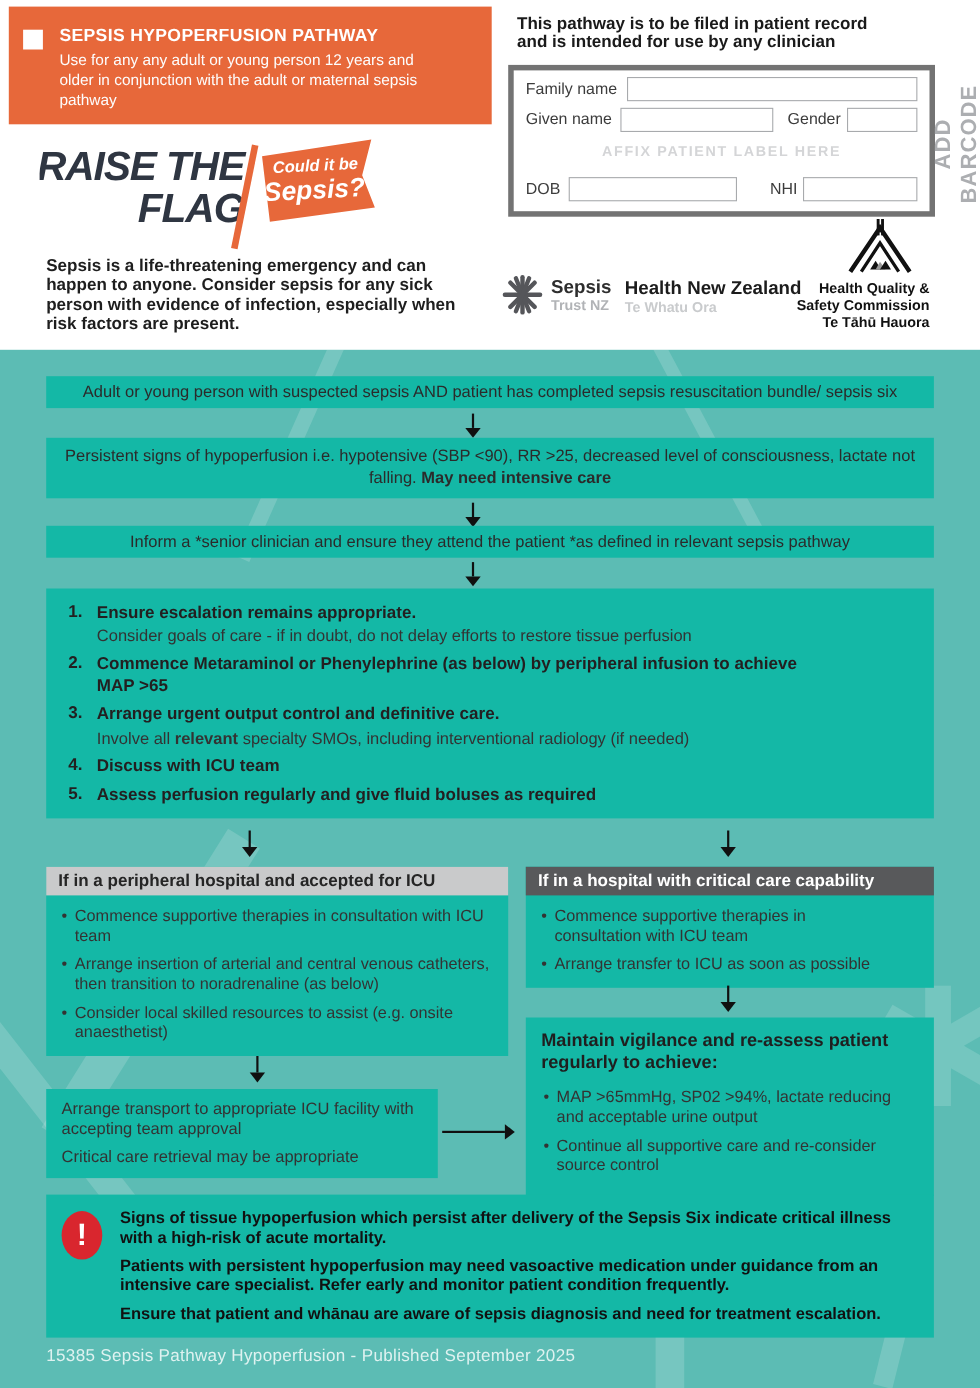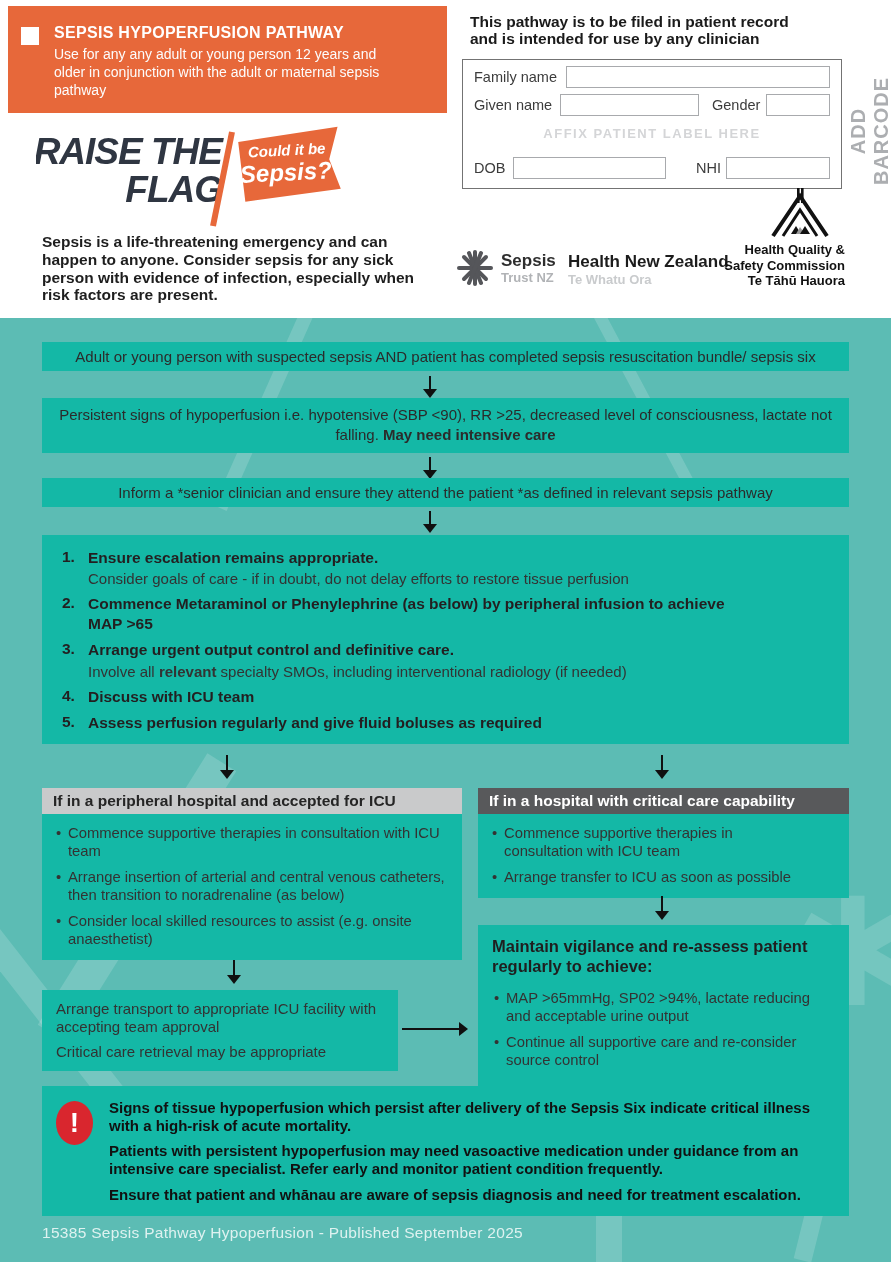--- a/index.html
+++ b/index.html
@@ -4,38 +4,38 @@
 <style>
   html,body{margin:0;padding:0;background:#e9e9e9;}
   .page{position:relative;width:891px;height:1262px;background:#ffffff;overflow:hidden;
         font-family:"Liberation Sans","DejaVu Sans",sans-serif;color:#231f20;}
   
   .orange-banner{position:absolute;left:8px;top:6px;width:439px;height:107px;background:#e7683a;}
   .ob-check{position:absolute;left:13px;top:21px;width:18px;height:18px;background:#ffffff;}
   .ob-title{position:absolute;left:46px;top:18px;font-size:16px;font-weight:700;color:#ffffff;letter-spacing:.3px;}
   .ob-sub{position:absolute;left:46px;top:40px;width:342px;font-size:14px;color:#fdfdfd;line-height:1.28;}
   .filing-note{position:absolute;left:470px;top:13px;font-size:15.5px;font-weight:700;line-height:1.12;color:#1a1a1a;}
-  .patient-box{position:absolute;left:462px;top:59px;width:378px;height:128px;border:1px solid #737373;background:#fff;}
+  .patient-box{position:absolute;left:462px;top:59px;width:378px;height:128px;border:5px solid #737373;background:#fff;}
   .pb-label{position:absolute;font-size:14.5px;color:#3c3c3c;}
   .pb-input{position:absolute;border:1px solid #a8aaad;background:#fff;height:22px;font-size:13px;padding:0 4px;box-sizing:border-box;font-family:inherit;}
   .pb-affix{position:absolute;left:0;right:0;top:66px;text-align:center;color:#d4d5d7;font-weight:700;
             font-size:13px;letter-spacing:1.5px;}
   .add-barcode{position:absolute;left:795px;top:108px;width:150px;text-align:center;
                transform:rotate(-90deg);font-size:20px;font-weight:700;color:#acaeb1;letter-spacing:1px;}
   .rtf-logo{position:absolute;left:36px;top:126px;}
   .intro{position:absolute;left:42px;top:233px;width:400px;font-size:15.5px;font-weight:700;line-height:1.15;color:#1e1e1e;}
   
   .logo-sepsis{position:absolute;left:455px;top:248px;display:flex;align-items:center;}
   .logo-sepsis .txt{margin-left:6px;line-height:1;}
   .logo-sepsis .nm{font-size:17px;font-weight:700;color:#2e2e2e;}
   .logo-sepsis .sb{font-size:13px;color:#b1b3b6;font-weight:700;margin-top:2px;}
   .logo-hnz{position:absolute;left:568px;top:253px;line-height:1;}
   .logo-hnz .nm{font-size:17px;font-weight:700;color:#1c1c1c;}
   .logo-hnz .sb{font-size:13px;color:#c9cbcd;font-weight:700;margin-top:3px;}
-  .logo-hqsc{position:absolute;right:46px;top:188px;text-align:right;}
+  .logo-hqsc{position:absolute;right:46px;top:199px;text-align:right;}
   .logo-hqsc .glyph{margin-right:14px;}
   .logo-hqsc .t{font-size:13px;font-weight:700;color:#111;line-height:1.2;}
   
   .flow{position:absolute;left:0;top:318px;width:891px;height:944px;background:#5cbcb4;overflow:hidden;}
   .streak{position:absolute;background:rgba(255,255,255,0.16);}
   .burst{position:absolute;font-size:150px;color:rgba(255,255,255,0.15);line-height:1;}
   .wbox{position:absolute;background:#14b8a6;box-sizing:border-box;}
   .cbox{text-align:center;font-size:15px;color:#2b2b2b;}
   .arrow-v{position:absolute;display:flex;flex-direction:column;align-items:center;width:16px;}
   .arrow-v .shaft{width:2.6px;background:#101010;}

